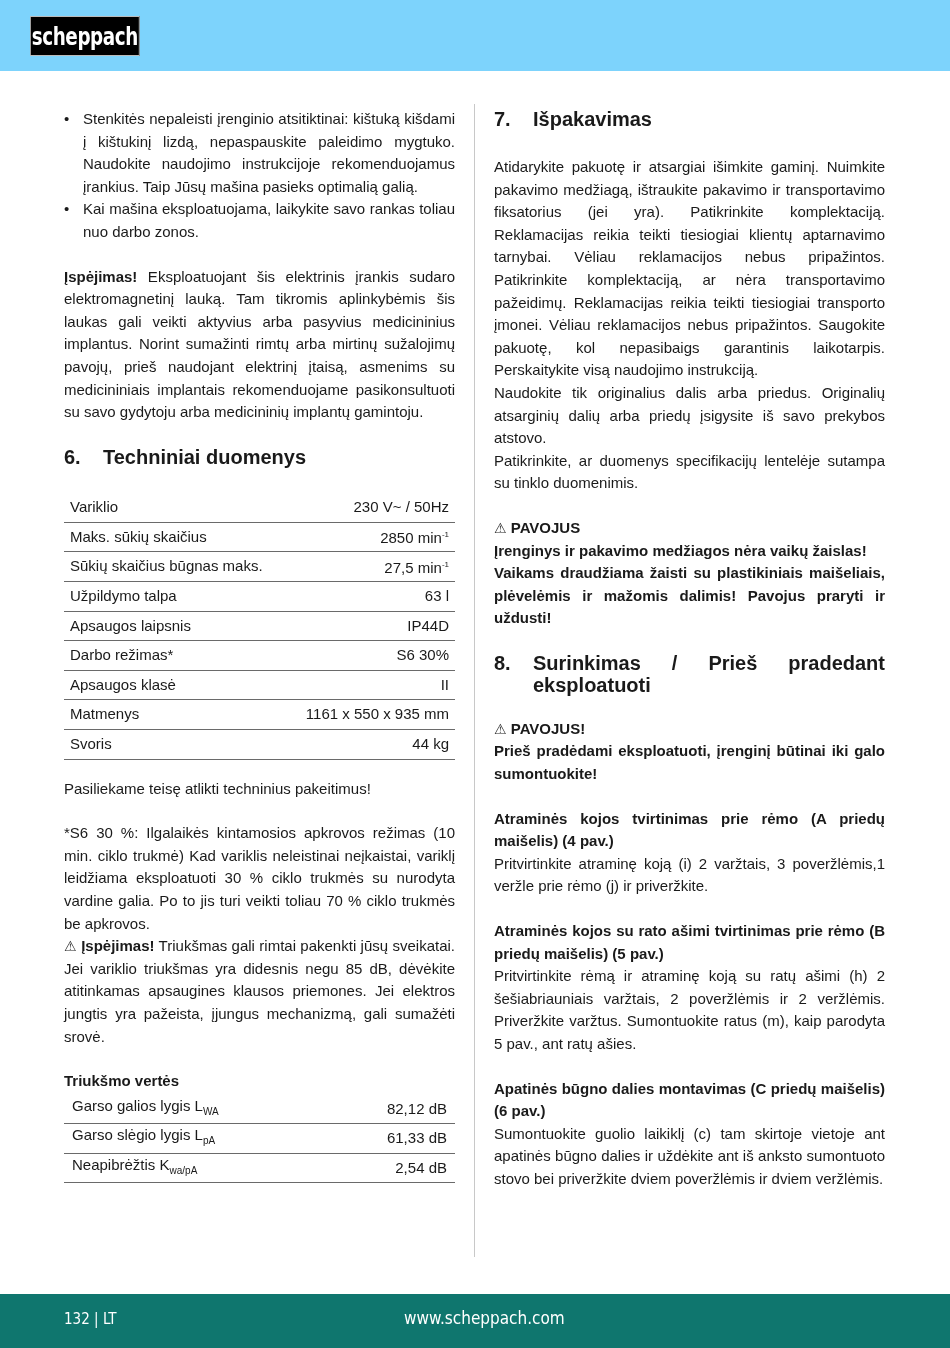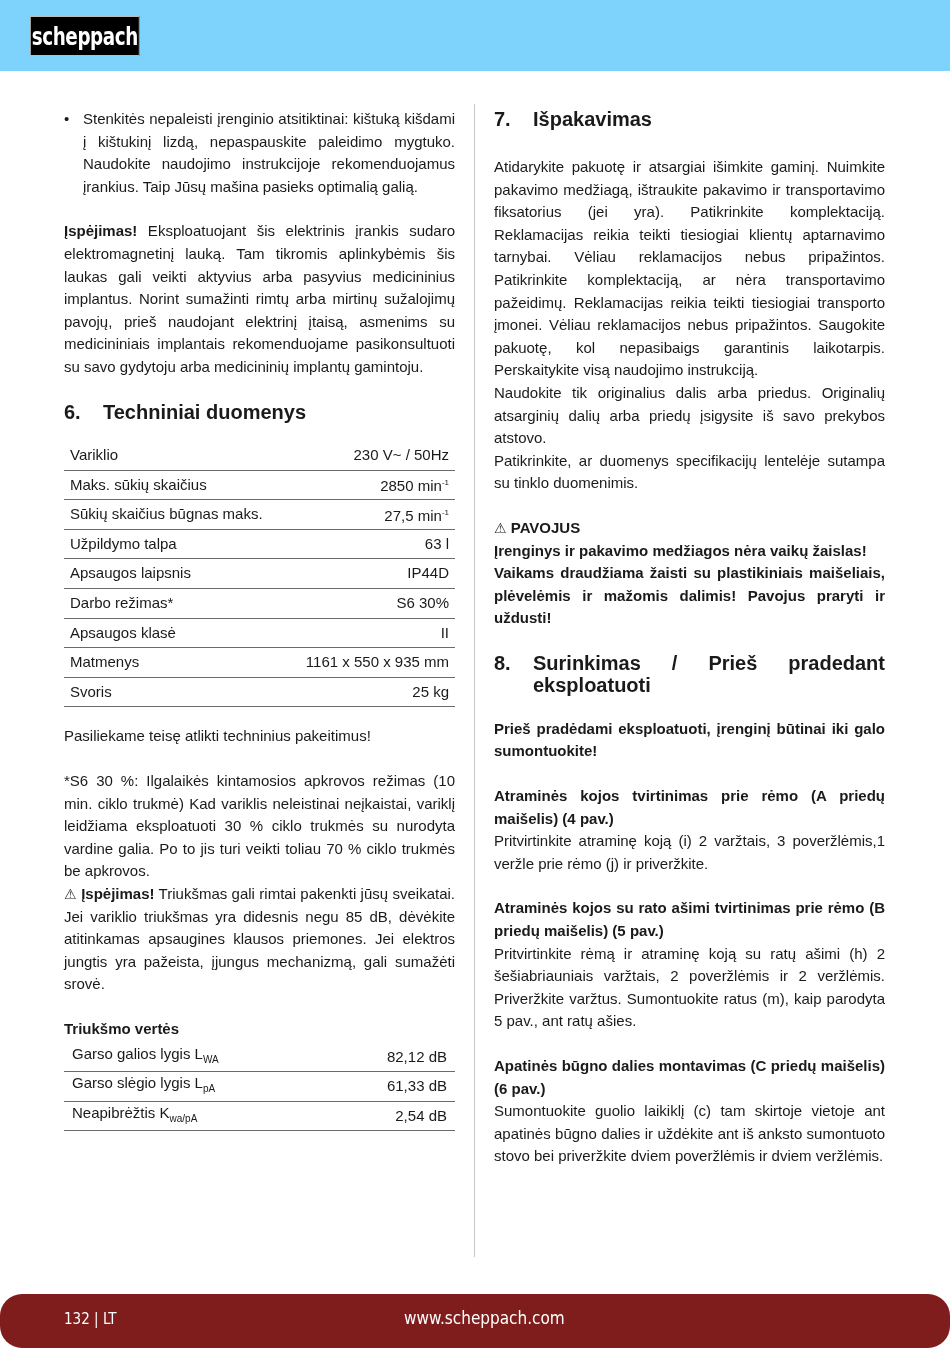--- a/index.html
+++ b/index.html
@@ -32,46 +32,47 @@
   .bold-block p { font-weight: bold; }
   .warn-icon { font-weight: normal; font-size: 14px; }
 
   table { width: 100%; border-collapse: collapse; font-size: 15px; }
   table td { height: 29.6px; border-bottom: 1.5px solid #6a6a6a; padding: 0 6px; vertical-align: middle; }
   table td.v { text-align: right; }
   sup { font-size: 8px; vertical-align: 6px; }
   sub { font-size: 10px; vertical-align: -4px; }
   .noise td { height: 28px; padding: 0 8px; }
 
-  .footer { position: absolute; left: 0; top: 1294px; width: 950px; height: 54px; background: #7f1d1d; color: #fff; border-radius: 22px; }
+  .footer { position: absolute; left: 0; top: 1294px; width: 950px; height: 54px; background: #0f766e; color: #fff; }
   .page-no { position: absolute; left: 64px; top: 16px; font-size: 15px; font-family: "DejaVu Sans Condensed", "DejaVu Sans", sans-serif; }
   .url { position: absolute; left: 404px; top: 14px; font-size: 17px; font-family: "DejaVu Sans Condensed", "DejaVu Sans", sans-serif; }
 </style>
 </head>
 <body>
 
 <div class="header" style="background: #7dd3fc;">
   <div class="logo">scheppach</div>
 </div>
 
 <div class="divider"></div>
 
 <div class="col col-left">
   <ul class="bullets">
     <li>Stenkitės nepaleisti įrenginio atsitiktinai: kištuką kišdami į kištukinį lizdą, nepaspauskite paleidimo mygtuko. Naudokite naudojimo instrukcijoje rekomenduojamus įrankius. Taip Jūsų mašina pasieks optimalią galią.</li>
+    <li>Kai mašina eksploatuojama, laikykite savo rankas toliau nuo darbo zonos.</li>
   </ul>
 
   <p style="margin-top:22px"><span class="bold">Įspėjimas!</span><span> Eksploatuojant šis elektrinis įrankis sudaro elektromagnetinį lauką. Tam tikromis aplinkybėmis šis laukas gali veikti aktyvius arba pasyvius medicininius implantus. Norint sumažinti rimtų arba mirtinų sužalojimų pavojų, prieš naudojant elektrinį įtaisą, asmenims su medicininiais implantais rekomenduojame pasikonsultuoti su savo gydytoju arba medicininių implantų gamintoju.</span></p>
 
   <h2 class="single" style="margin-top:22px">
     <span class="num">6.</span>
     <span class="txt">Techniniai duomenys</span>
   </h2>
 
-  <table style="margin-top:18px">
+  <table style="margin-top:25px">
     <tbody id="specs-body">
         <tr>
           <td>Variklio</td>
           <td class="v"><span>230 V~ / 50Hz</span></td>
         </tr>
         <tr>
           <td>Maks. sūkių skaičius</td>
           <td class="v"><span>2850 min</span><sup>-1</sup></td>
         </tr>
         <tr>
@@ -93,21 +94,21 @@
         <tr>
           <td>Apsaugos klasė</td>
           <td class="v"><span>II</span></td>
         </tr>
         <tr>
           <td>Matmenys</td>
           <td class="v"><span>1161 x 550 x 935 mm</span></td>
         </tr>
         <tr>
           <td>Svoris</td>
-          <td class="v"><span>25 kg</span></td>
+          <td class="v"><span>44 kg</span></td>
         </tr>
       </tbody>
   </table>
 
   <p style="margin-top:18px">Pasiliekame teisę atlikti techninius pakeitimus!</p>
   <p style="margin-top:22px">*S6 30 %: Ilgalaikės kintamosios apkrovos režimas (10 min. ciklo trukmė) Kad variklis neleistinai neįkaistai, variklį leidžiama eksploatuoti 30 % ciklo trukmės su nurodyta vardine galia. Po to jis turi veikti toliau 70 % ciklo trukmės be apkrovos.</p>
 
   <p><span class="warn-icon">⚠</span> <span class="bold">Įspėjimas!</span><span> Triukšmas gali rimtai pakenkti jūsų sveikatai. Jei variklio triukšmas yra didesnis negu 85 dB, dėvėkite atitinkamas apsaugines klausos priemones. Jei elektros jungtis yra pažeista, įjungus mechanizmą, gali sumažėti srovė.</span></p>
 
   <h3 style="margin-top:22px">Triukšmo vertės</h3>
@@ -147,20 +148,21 @@
 
   <h2 style="margin-top:22px">
     <span class="num">8.</span>
     <span style="flex:1">
       <span class="txt" style="display:block">Surinkimas / Prieš pradedant</span>
       <span class="txt2">eksploatuoti</span>
     </span>
   </h2>
 
   <div class="bold-block" style="margin-top:22px">
+    <p><span class="warn-icon">⚠</span> <span>PAVOJUS!</span></p>
     <p>Prieš pradėdami eksploatuoti, įrenginį būtinai iki galo sumontuokite!</p>
   </div>
 
   <div style="margin-top:22px">
     <h3 style="text-align:justify">Atraminės kojos tvirtinimas prie rėmo (A priedų maišelis) (4 pav.)</h3>
     <p>Pritvirtinkite atraminę koją (i) 2 varžtais, 3 poveržlėmis,1 veržle prie rėmo (j) ir priveržkite.</p>
   </div>
   <div style="margin-top:22px">
     <h3 style="text-align:justify">Atraminės kojos su rato ašimi tvirtinimas prie rėmo (B priedų maišelis) (5 pav.)</h3>
     <p>Pritvirtinkite rėmą ir atraminę koją su ratų ašimi (h) 2 šešiabriauniais varžtais, 2 poveržlėmis ir 2 veržlėmis. Priveržkite varžtus. Sumontuokite ratus (m), kaip parodyta 5 pav., ant ratų ašies.</p>

